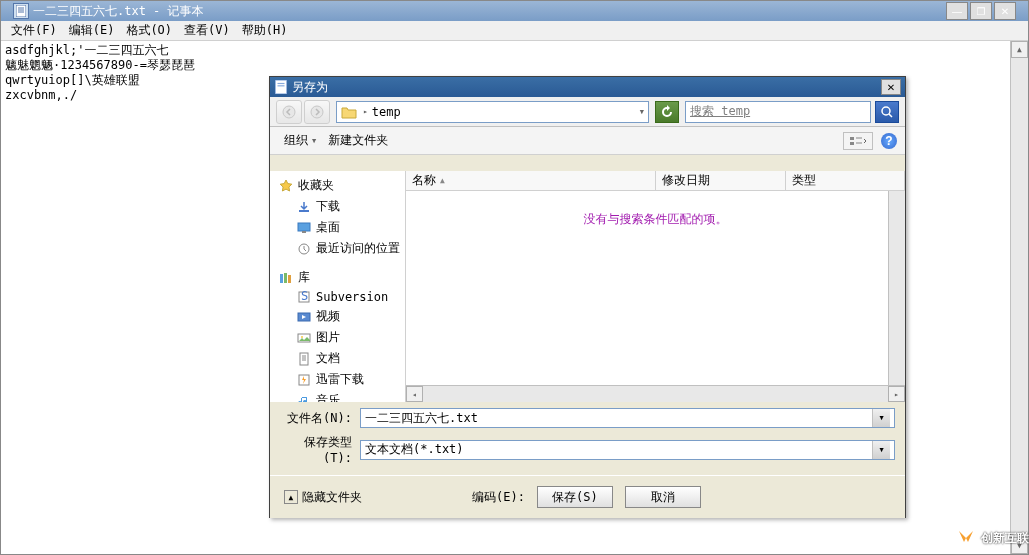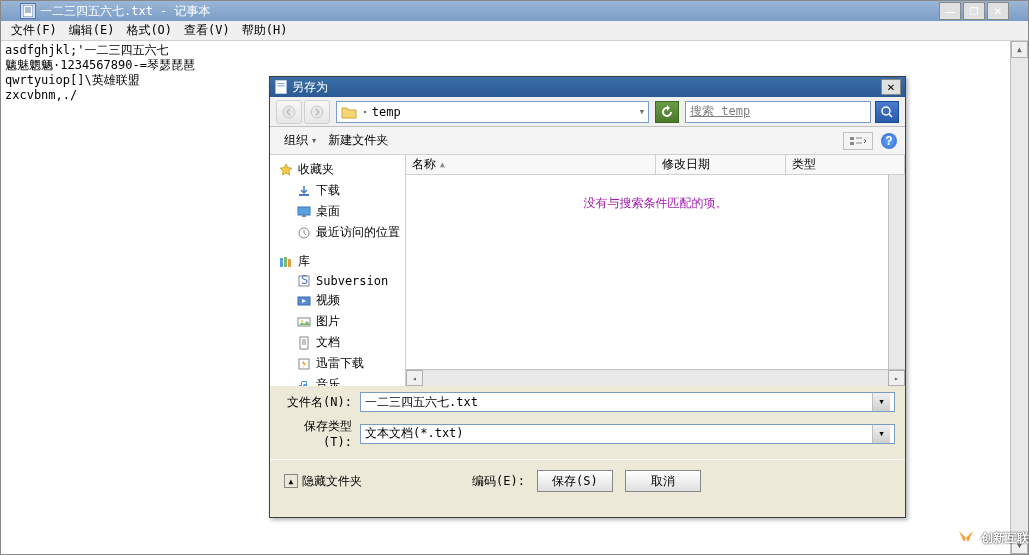--- a/index.html
+++ b/index.html
@@ -1,20 +1,20 @@
 <!DOCTYPE html>
 <html><head>
 <meta charset="utf-8">
 <style>
 * { box-sizing: border-box; margin: 0; padding: 0; font-family: "SimSun", "宋体", monospace; font-size: 12px; }
 body { background: #fff; width: 1029px; height: 555px; position: relative; overflow: hidden; }
 
 
 .notepad-window { position: absolute; top: 0; left: 0; width: 1029px; height: 555px; border: 1px solid #888; background: #fff; }
-.np-titlebar { height: 20px; background: linear-gradient(#9bb6d6, #7a9dc7); display: flex; align-items: center; padding: 0 19px; color: #fff; }
+.np-titlebar { height: 20px; background: linear-gradient(#9bb6d6, #7a9dc7); display: flex; align-items: center; padding: 0 12px; color: #fff; }
 .np-titlebar .np-icon { width: 16px; height: 16px; background: #d0e0f0; border: 1px solid #5577aa; margin-right: 4px; display:flex; align-items:center; justify-content:center; }
 .np-titlebar .np-icon svg { width:10px; height:12px; }
 .np-win-controls { margin-left: auto; display: flex; }
 .np-win-controls .np-btn { width: 22px; height: 18px; background: #e0e0e0; border: 1px solid #888; margin-left: 2px; display: flex; align-items: center; justify-content: center; font-family: Arial; font-size:10px; }
 .np-win-controls .np-btn.close { background:#e0e0e0; }
 
 .np-menubar { height: 20px; background: #f0f0f0; border-bottom: 1px solid #d0d0d0; display: flex; align-items: center; padding: 0 4px; }
 .np-menubar .mi { padding: 2px 6px; cursor: default; }
 
 .np-content { position: absolute; top: 40px; left: 0; right: 18px; bottom: 0; background: #fff; padding: 2px 4px; font-family: "SimSun", monospace; white-space: pre; line-height: 15px; overflow:hidden; }
@@ -37,21 +37,21 @@
 .sa-search { width: 186px; height: 22px; border: 1px solid #7a9dc7; background: #fff; display: flex; align-items: center; padding: 0 4px; margin-left: 4px; color:#808080;text-decoration:underline; }
 .sa-search-btn { width:24px; height:22px; background:linear-gradient(#4a7acc,#2a5aaa); border:1px solid #1a4a9a; display:flex; align-items:center; justify-content:center; margin-left:2px;}
 
 .sa-toolbar { height: 28px; background: #f4f4f4; border-bottom: 1px solid #d0d0d0; display: flex; align-items: center; padding: 0 8px; }
 .sa-toolbar .tb-item { padding: 2px 6px; display:flex; align-items:center; }
 .sa-toolbar .tb-item .drop { font-size:7px; margin-left:4px; color:#666;}
 .sa-toolbar .right { margin-left: auto; display:flex; align-items:center; gap:8px; }
 .sa-view-btn { width:30px; height:18px; border:1px solid #c0c0c0; display:flex; align-items:center; justify-content:center;}
 .sa-help { width:16px; height:16px; border-radius:50%; background:radial-gradient(#6af,#36c); color:#fff; display:flex; align-items:center; justify-content:center; font-weight:bold; font-family:Arial;}
 
-.sa-body { display: flex; height: 231px; }
+.sa-body { display: flex; height: 231px; margin-top: 16px; }
 .sa-tree { width: 136px; border-right: 1px solid #d0d0d0; background: #fff; overflow: hidden; padding: 4px 0; }
 .sa-tree .g { padding: 2px 4px 2px 8px; display: flex; align-items: center; gap: 4px; }
 .sa-tree .g.child { padding-left: 26px; }
 .sa-tree .g .ico { width: 16px; height: 14px; flex-shrink:0; display:flex; align-items:center; justify-content:center; }
 .sa-tree .sep { height:8px; }
 
 .sa-files { flex: 1; background: #fff; position:relative; display:flex; flex-direction:column;}
 .sa-fh { height: 20px; border-bottom: 1px solid #d0d0d0; display: flex; background:#f8f8f8; }
 .sa-fh .c { border-right: 1px solid #d0d0d0; padding: 2px 6px; display:flex; align-items:center; }
 .sa-fh .c .sort { margin-left:4px; font-size:8px; color:#888;}

